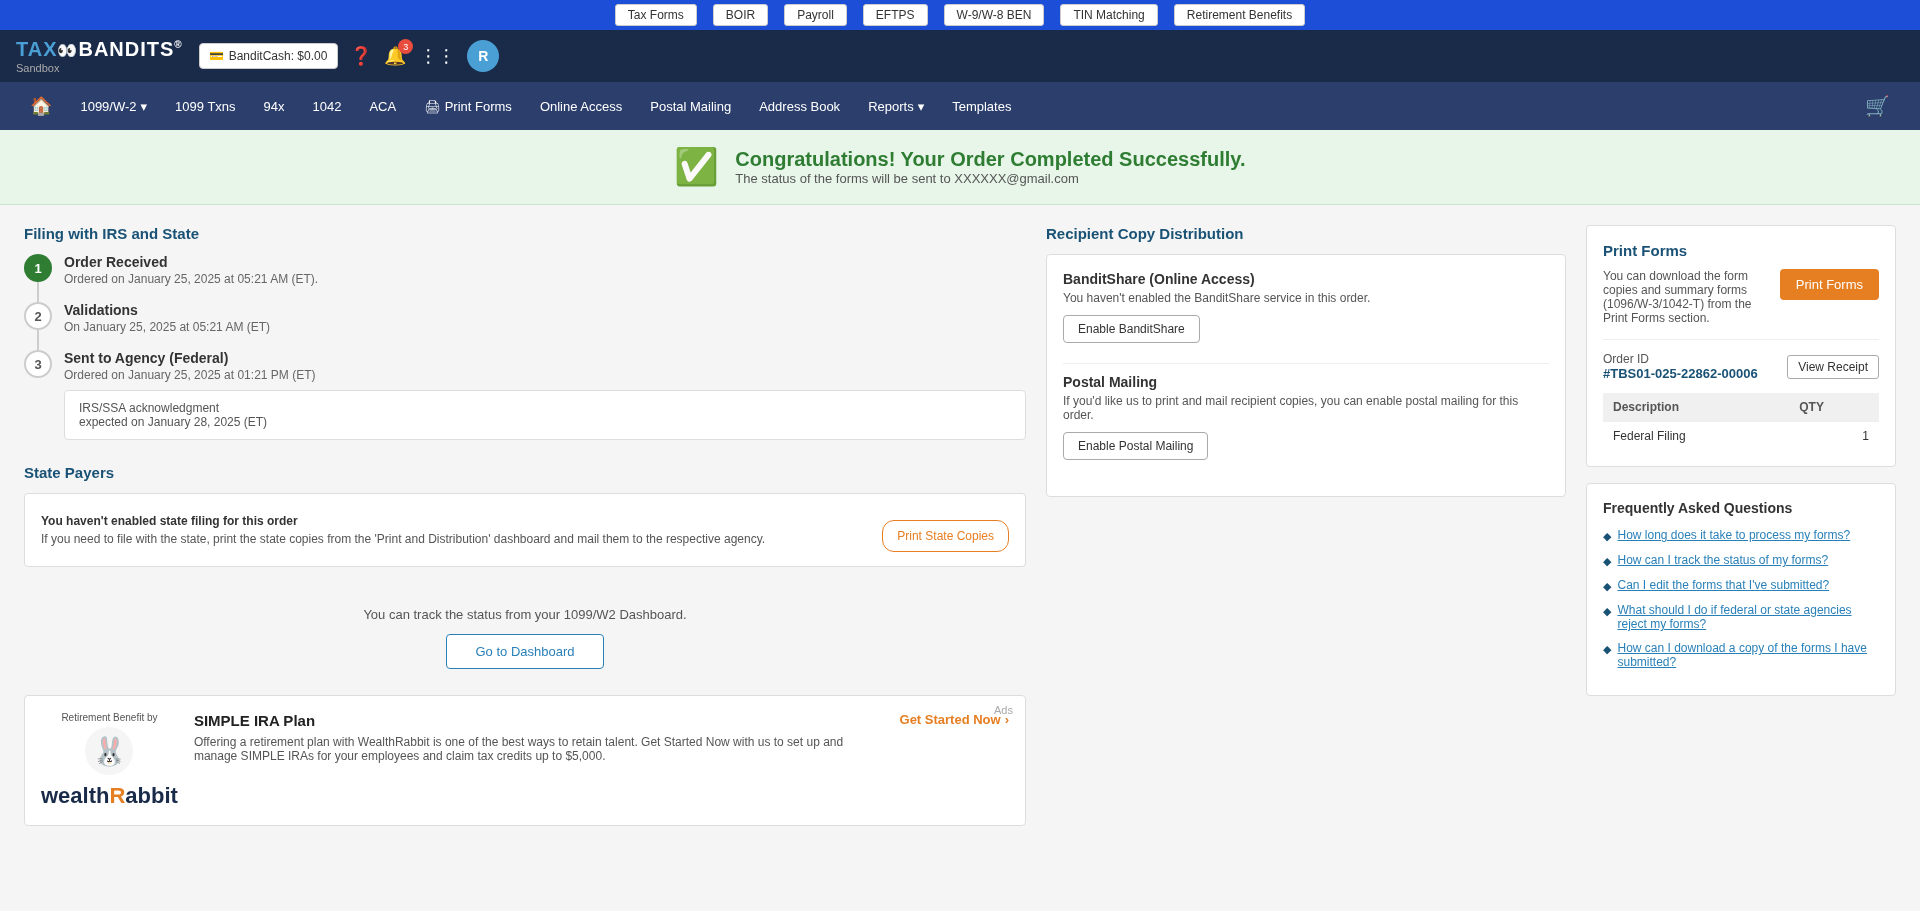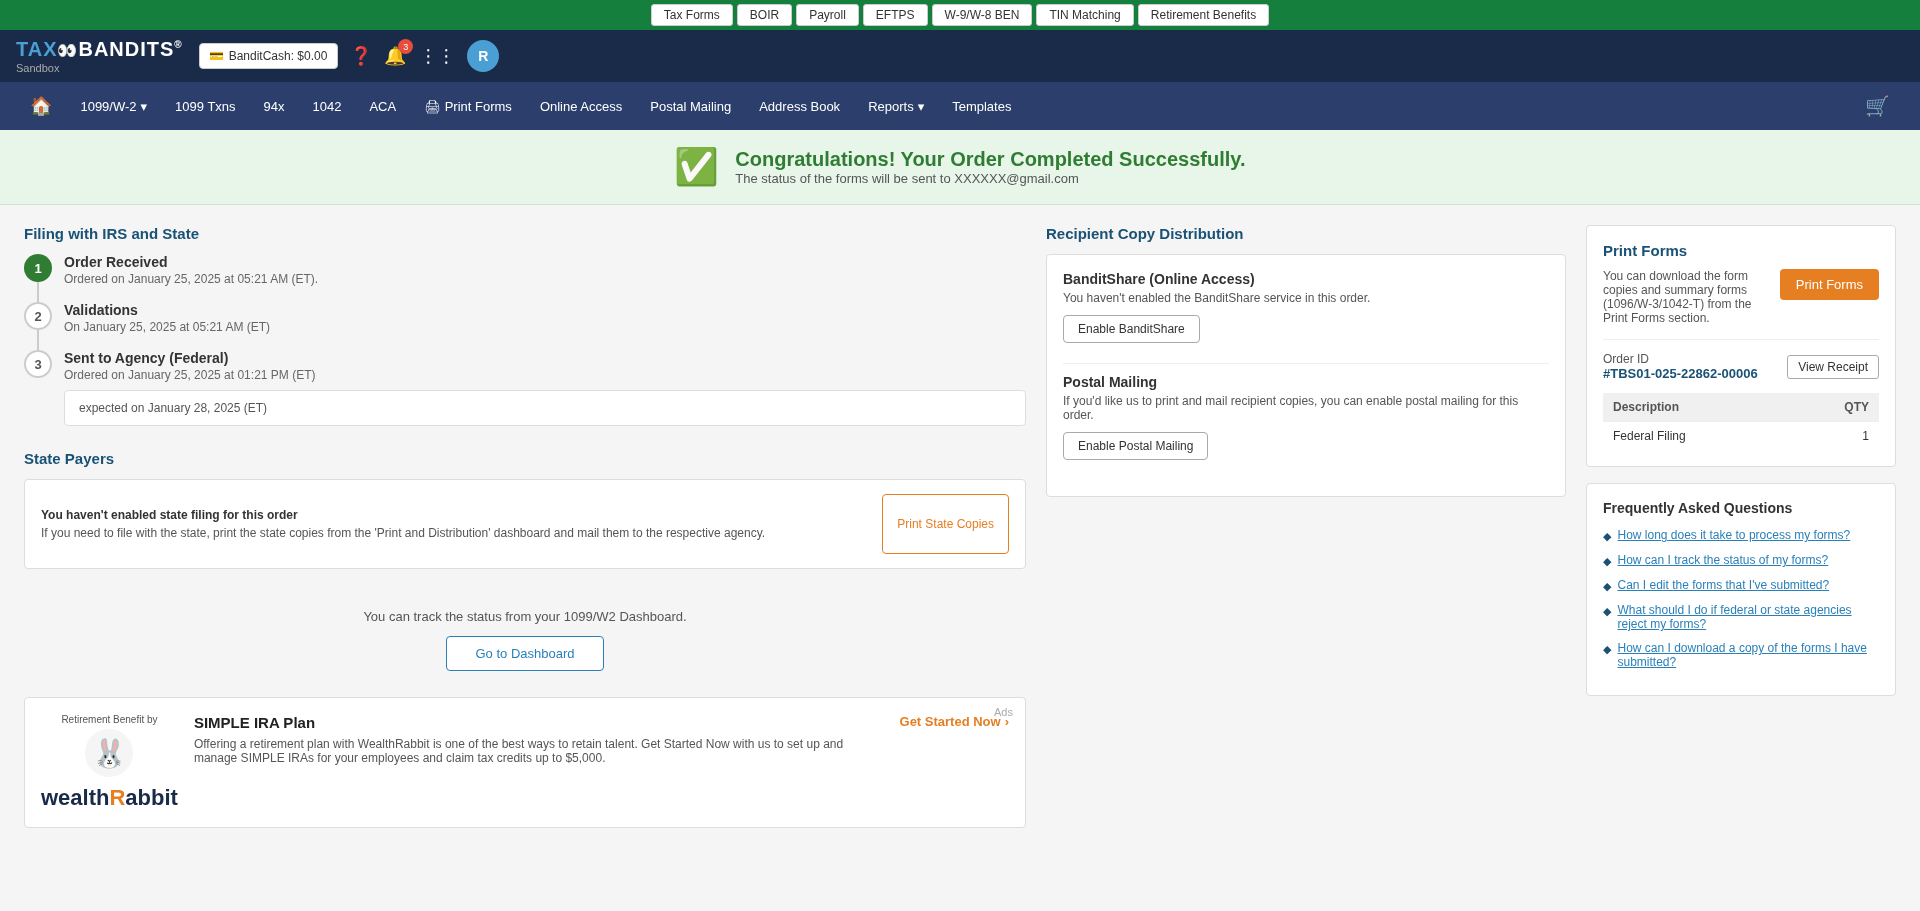--- a/index.html
+++ b/index.html
@@ -1,23 +1,23 @@
 <!DOCTYPE html>
 <html><head>
   <meta charset="utf-8">
   <style>
     * { box-sizing: border-box; margin: 0; padding: 0; }
     body { font-family: Arial, sans-serif; font-size: 13px; background: #f5f5f5; color: #333; }
 
     
     .top-nav {
-      background: #15803d;
+      background: #1d4ed8;
       display: flex;
       justify-content: center;
-      gap: 4px;
+      gap: 16px;
       padding: 4px 0;
     }
     .top-nav-item {
       background: white;
       border: 1px solid #ccc;
       border-radius: 3px;
       padding: 3px 12px;
       font-size: 12px;
       cursor: pointer;
       color: #333;
@@ -249,25 +249,26 @@
       padding: 14px 16px;
       display: flex;
       align-items: center;
       justify-content: space-between;
     }
     .state-filing-text p { font-size: 12px; color: #555; }
     .btn-outline-orange {
       border: 1px solid #e67e22;
       color: #e67e22;
       background: white;
-      padding: 22px 14px;
-      border-radius: 4px;
+      padding: 8px 14px;
+      border-radius: 12px;
       cursor: pointer;
       font-size: 12px;
       white-space: nowrap;
+      margin-top: 12px;
     }
 
     
     .dashboard-section {
       text-align: center;
       padding: 20px 0 10px;
     }
     .dashboard-section p { font-size: 13px; color: #555; margin-bottom: 12px; }
     .btn-outline-primary {
       border: 1px solid #2980b9;
@@ -357,21 +358,21 @@
       font-size: 12px;
     }
     .order-table { width: 100%; border-collapse: collapse; margin-top: 4px; }
     .order-table th {
       background: #f0f0f0;
       padding: 7px 10px;
       font-size: 12px;
       text-align: left;
       color: #555;
     }
-    .order-table th:last-child { text-align: right; }
+    .order-table th:last-child { text-align: left; }
     .order-table td {
       padding: 7px 10px;
       font-size: 12px;
       border-top: 1px solid #eee;
     }
     .order-table td:last-child { text-align: right; }
 
     
     .faq-section {
       background: white;
@@ -537,20 +538,21 @@
       </div>
 
       <div class="step-item">
         <div style="position:relative; display:flex; flex-direction:column; align-items:center;">
           <div class="step-circle pending">3</div>
         </div>
         <div class="step-content">
           <div class="step-title">Sent to Agency (Federal)</div>
           <div class="step-subtitle">Ordered on January 25, 2025 at 01:21 PM (ET)</div>
           <div class="step-info-box">
+            <div>IRS/SSA acknowledgment</div>
             <div>expected on January 28, 2025 (ET)</div>
           </div>
         </div>
       </div>
     </div>
 
     <div class="state-section">
       <h3 class="section-title">State Payers</h3>
       <div class="state-filing-box">
         <div class="state-filing-text">

